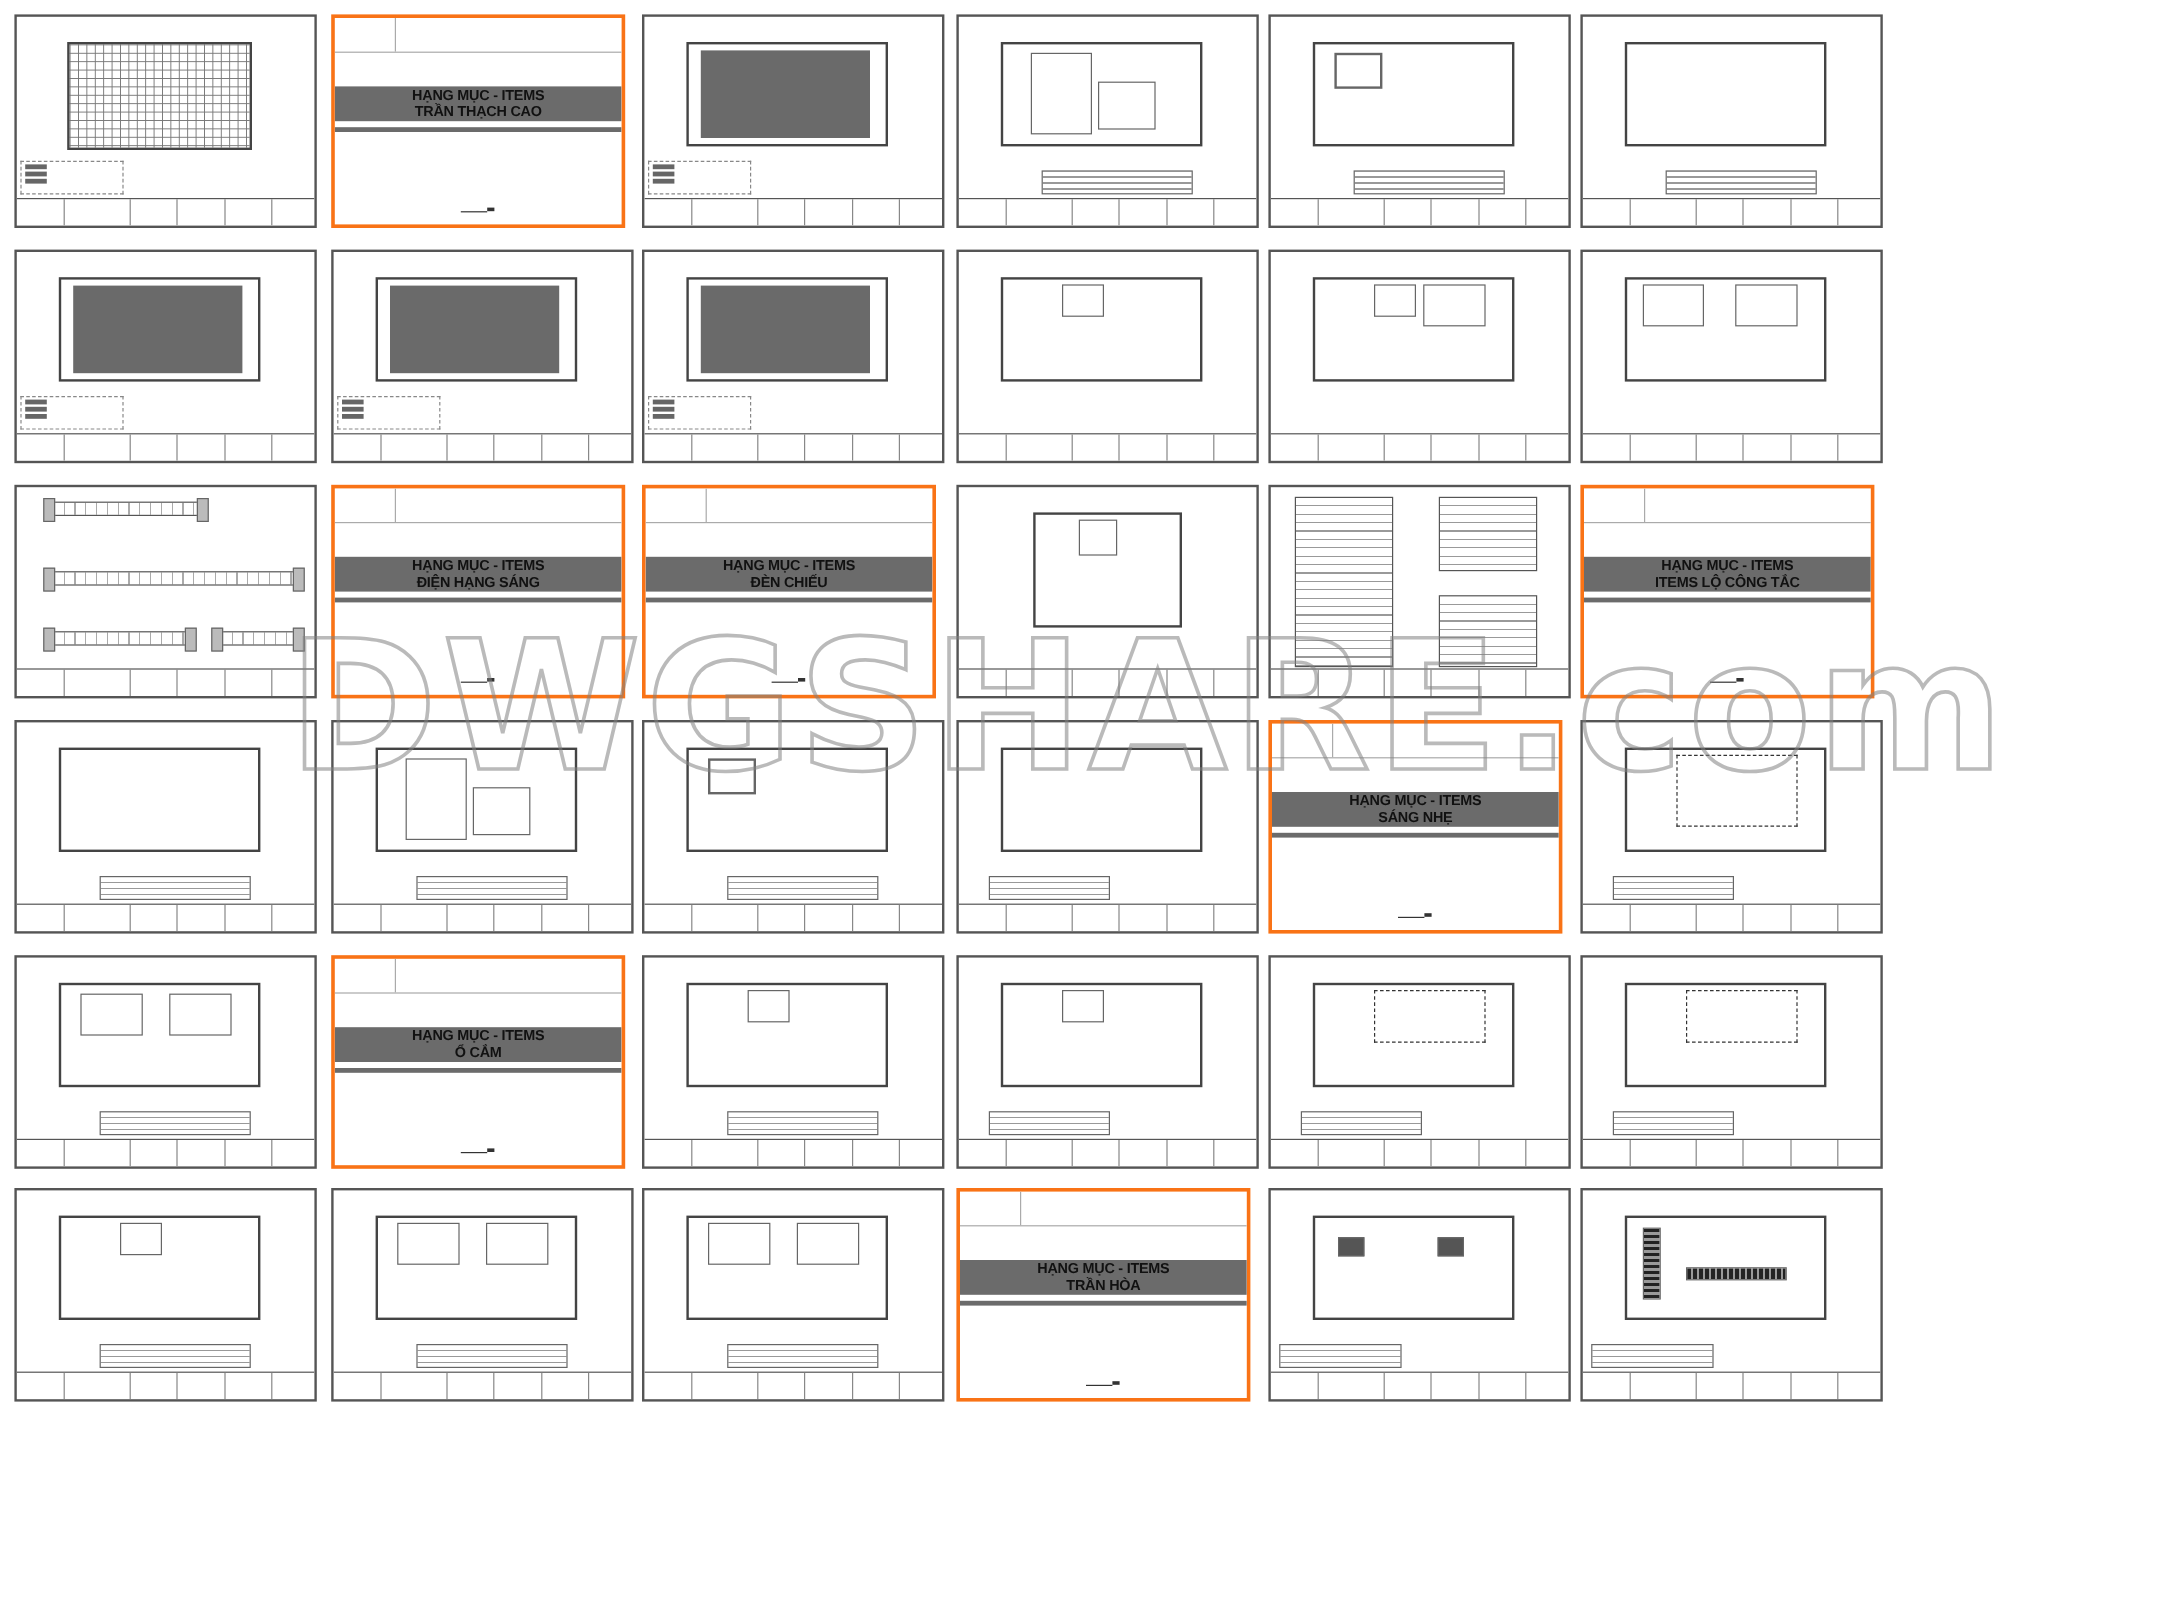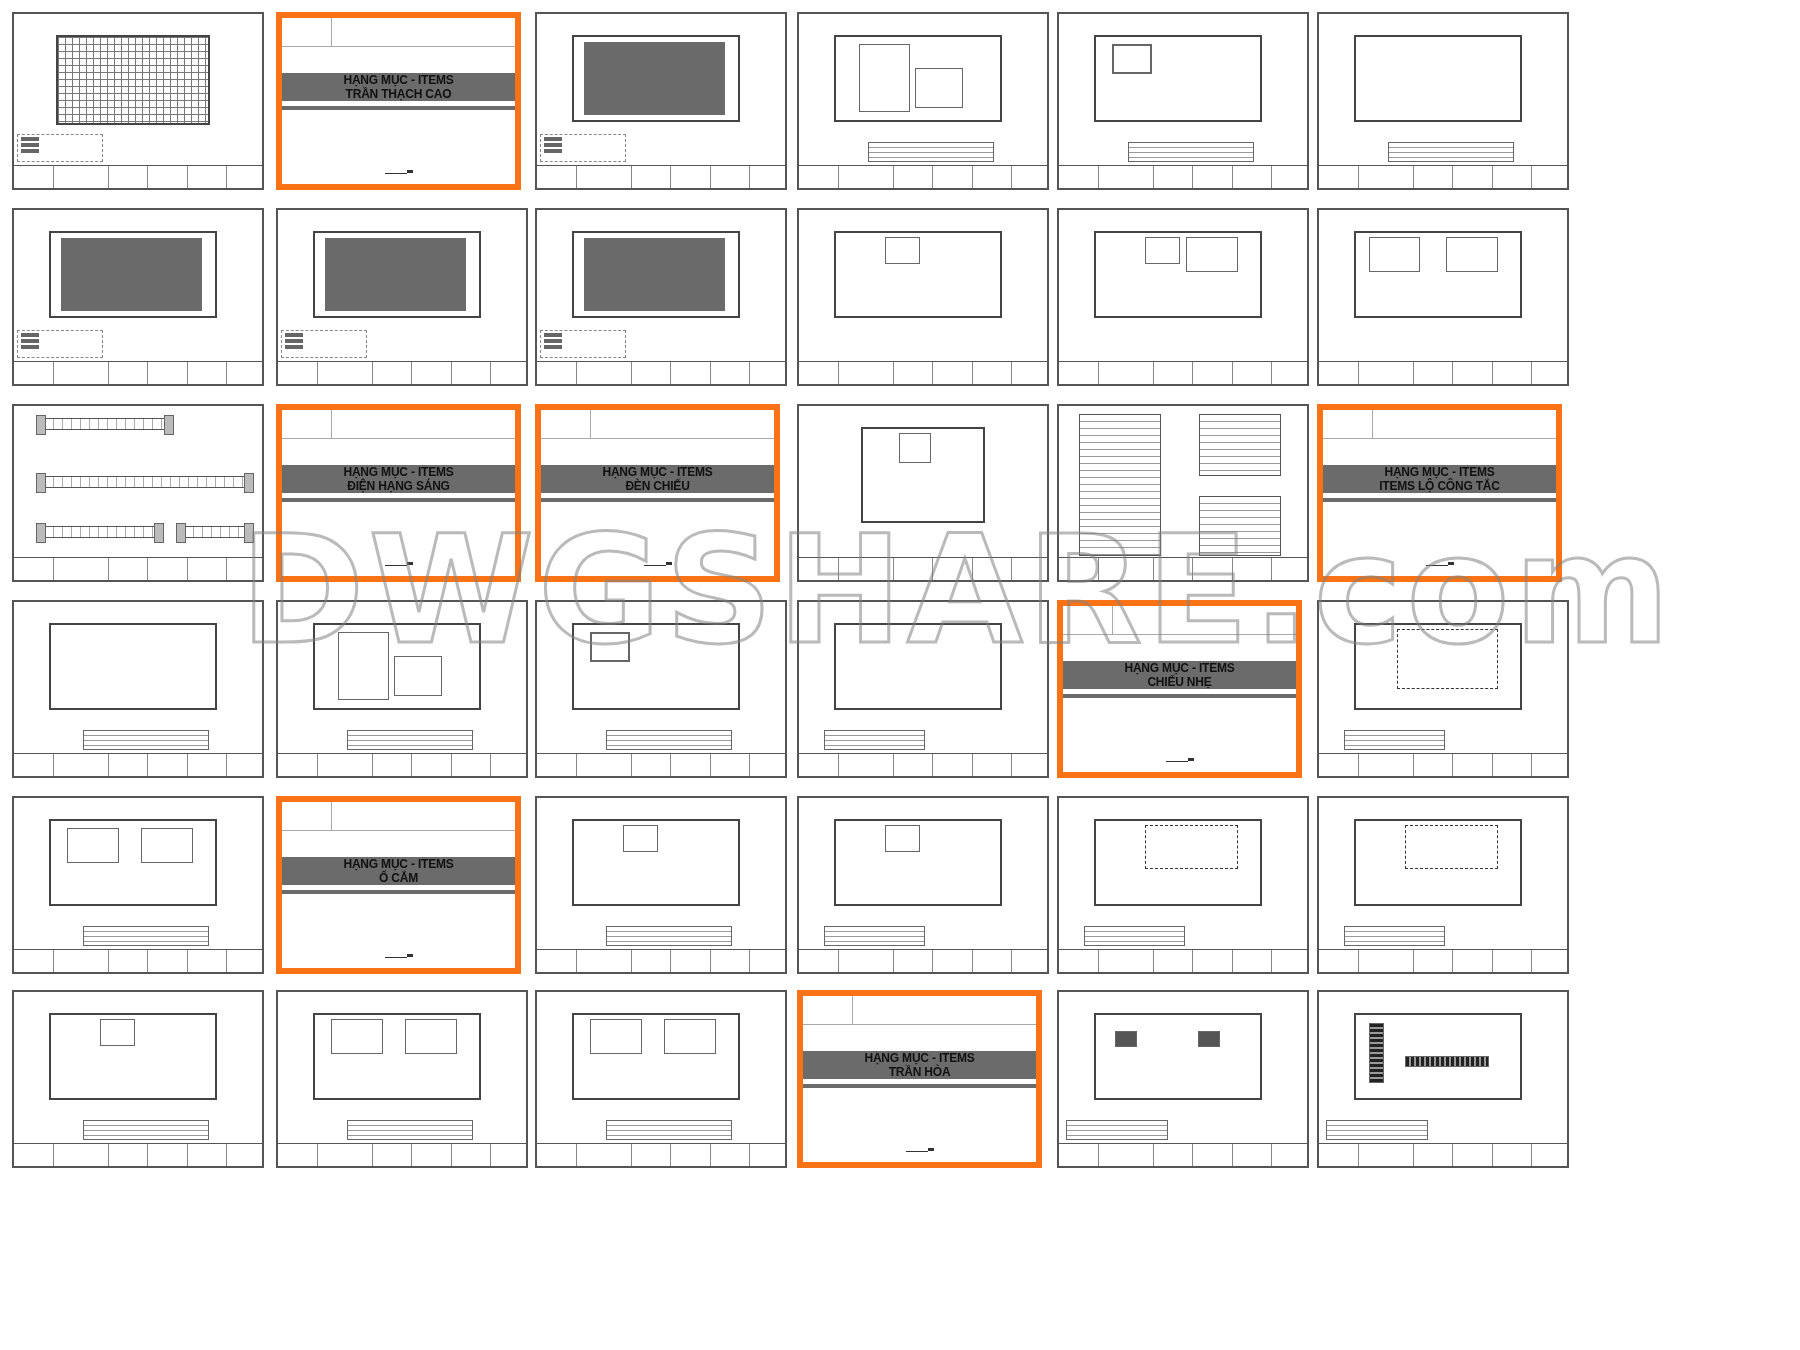--- a/index.html
+++ b/index.html
@@ -1,19 +1,19 @@
 <!DOCTYPE html>
 <html><head>
 <meta charset="utf-8">
 <style>
   html,body{margin:0;padding:0;background:#ffffff;}
   body{width:1800px;height:1350px;position:relative;overflow:hidden;font-family:"Liberation Sans",sans-serif;}
   .grid{position:absolute;left:0;top:0;width:1800px;height:1350px;}
   .sheet{position:absolute;background:#fff;border:2px solid #555;box-sizing:border-box;overflow:hidden;}
-  .sheet.section{border:6px solid #f97316;}
+  .sheet.section{border:3px solid #f97316;}
   
   .tblock{position:absolute;left:0;right:0;bottom:0;height:22px;border-top:1px solid #555;display:flex;}
   .tblock div{border-right:1px solid #888;flex:1;}
   .tblock div:nth-child(2){flex:1.4}
   .tblock div:last-child{border-right:none;flex:0.9}
   
   .plan{position:absolute;left:14%;top:12%;width:68%;height:50%;border:2px solid #444;box-sizing:border-box;background:#fff;}
   .plan.filled::after{content:"";position:absolute;left:6%;top:6%;right:8%;bottom:6%;background:#6a6a6a;}
   .plan.tiled{background-image:linear-gradient(#777 1px,transparent 1px),linear-gradient(90deg,#777 1px,transparent 1px);background-size:7px 7px;}
   .plan .room{position:absolute;border:1px solid #666;}
@@ -343,21 +343,21 @@
         <div></div>
         <div></div>
         <div></div>
         <div></div>
       </div>
   </div>
   <div class="sheet section" style="left:1057px;top:600px;width:245px;height:178px;">
     <div class="topbox"></div>
     <div class="band">
       <span>HẠNG MỤC - ITEMS</span>
-      <span>CHIẾU NHẸ</span>
+      <span>SÁNG NHẸ</span>
     </div>
     <div class="band2"></div>
     <div class="sig"></div>
   </div>
   <div class="sheet" style="left:1317px;top:600px;width:252px;height:178px;">
     <div class="plan">
         <div class="room" style="left:25%;top:5%;width:60%;height:70%;border:1px dashed #333;"></div>
       </div>
     <div class="table" style="left:10%;width:40%;"></div>
     <div class="tblock">

